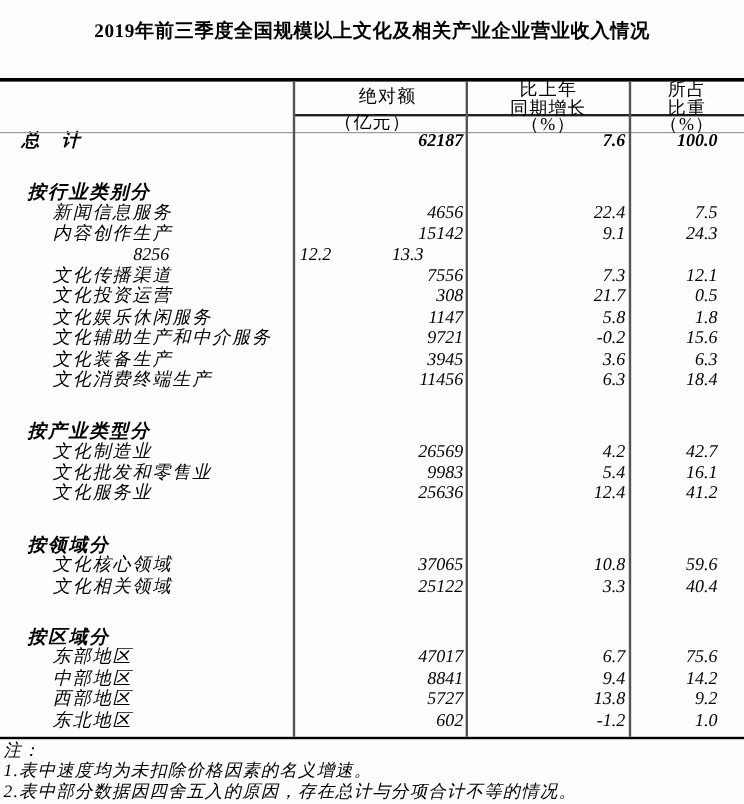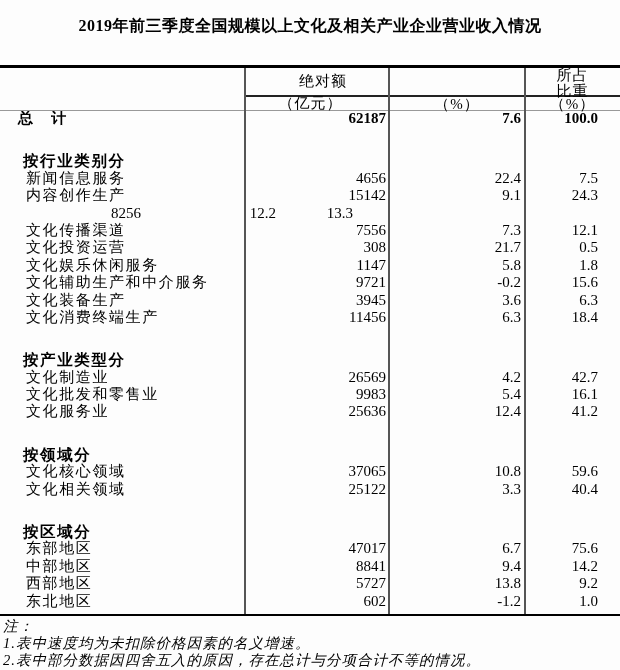--- a/index.html
+++ b/index.html
@@ -43,25 +43,25 @@
   .h-abs   {left:245px;width:156px;top:3px;height:20px;line-height:20px;}
   .h-absu  {left:245px;width:131px;top:27.5px;height:15px;line-height:15px;}
   .h-growth{left:389px;width:136px;top:0;line-height:15.5px;}
   .h-growthu{left:389px;width:136px;top:28.5px;height:15px;line-height:14px;}
   .h-share {left:525px;width:95px;top:0;line-height:15.5px;}
   .h-shareu{left:525px;width:95px;top:28.5px;height:15px;line-height:14px;}
   .hline{display:block;}
 
   
   .rows{position:absolute;left:0;right:0;top:42px;z-index:1;}
-  .row{display:flex;height:17.4px;line-height:17.4px;white-space:nowrap;}
+  .row{display:flex;height:17.4px;line-height:17.4px;white-space:nowrap;font-style:italic;}
   .row.section{margin-top:25px;font-weight:bold;}
   .row.total{font-weight:bold;}
   .cell{box-sizing:border-box;overflow:visible;}
-  .c-label{flex:0 0 245px;padding-left:26px;font-size:15px;letter-spacing:1.6px;}
+  .c-label{flex:0 0 245px;padding-left:44px;font-size:15px;letter-spacing:1.6px;}
   .row.section .c-label{padding-left:23px;font-size:15.5px;letter-spacing:1.6px;}
   .row.total .c-label{padding-left:18px;}
   .num{text-align:right;font-size:15px;font-family:"Liberation Serif","DejaVu Serif",serif;}
   .c-abs{flex:0 0 144px;padding-right:3px;}
   .c-growth{flex:0 0 136px;padding-right:4px;}
   .c-share{flex:0 0 95px;padding-right:22px;}
 
   
   .notes{
     position:absolute;left:3px;right:0;top:618px;
@@ -76,20 +76,24 @@
 
 <div class="page">
 
   <div class="title">2019年前三季度全国规模以上文化及相关产业企业营业收入情况</div>
 
   <div class="table">
 
     <div class="hcell h-abs">绝对额</div>
     <div class="hcell h-absu">（亿元）</div>
 
+    <div class="hcell h-growth">
+      <span class="hline">比上年</span>
+      <span class="hline">同期增长</span>
+    </div>
     <div class="hcell h-growthu">（%）</div>
 
     <div class="hcell h-share">
       <span class="hline">所占</span>
       <span class="hline">比重</span>
     </div>
     <div class="hcell h-shareu">（%）</div>
 
     <div class="hdr-divider"></div>
     <div class="hdr-bottom"></div>

